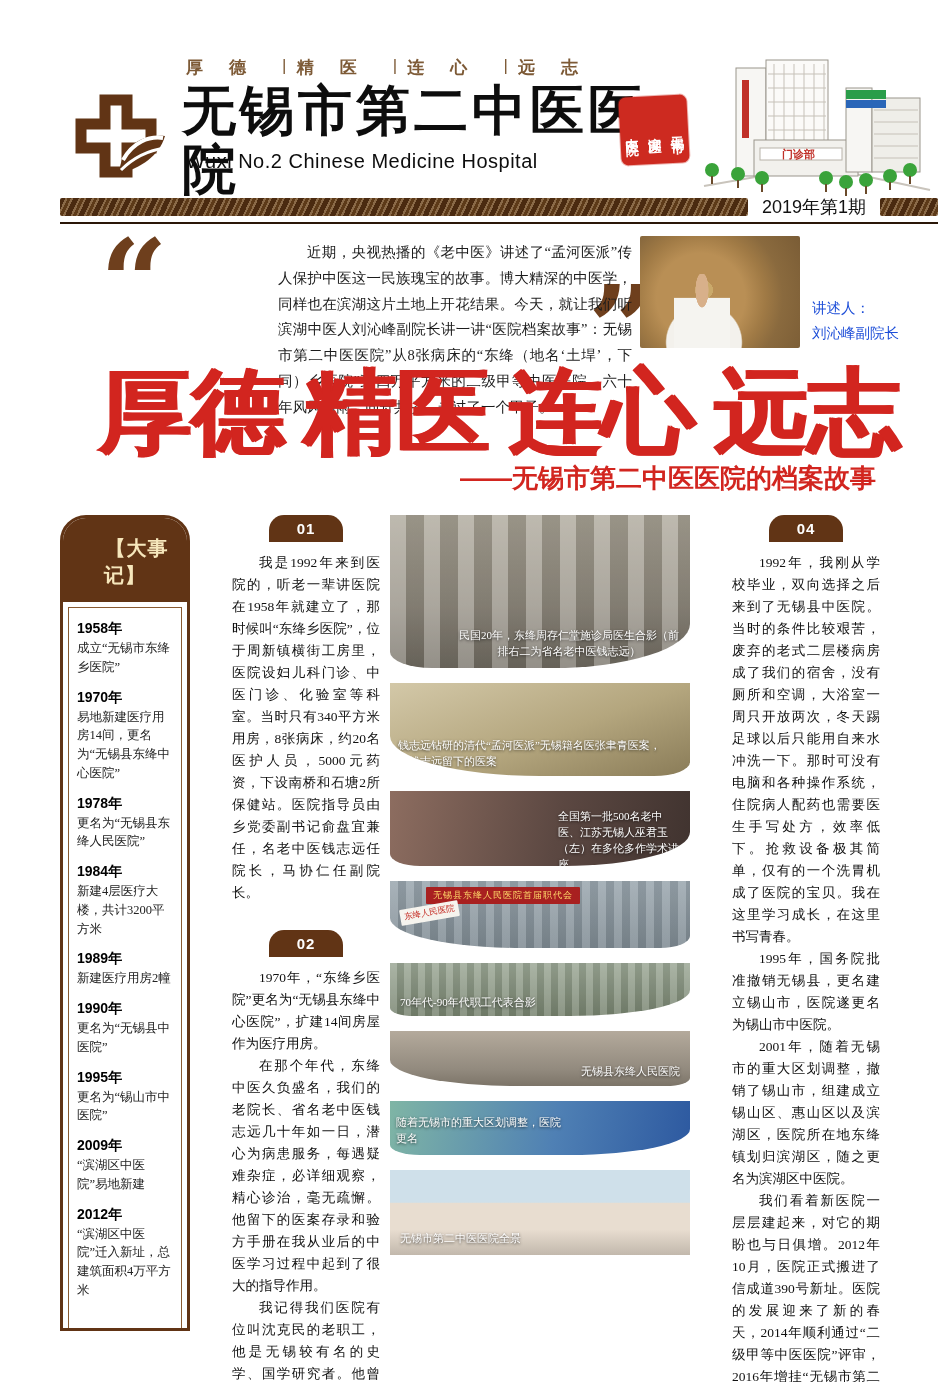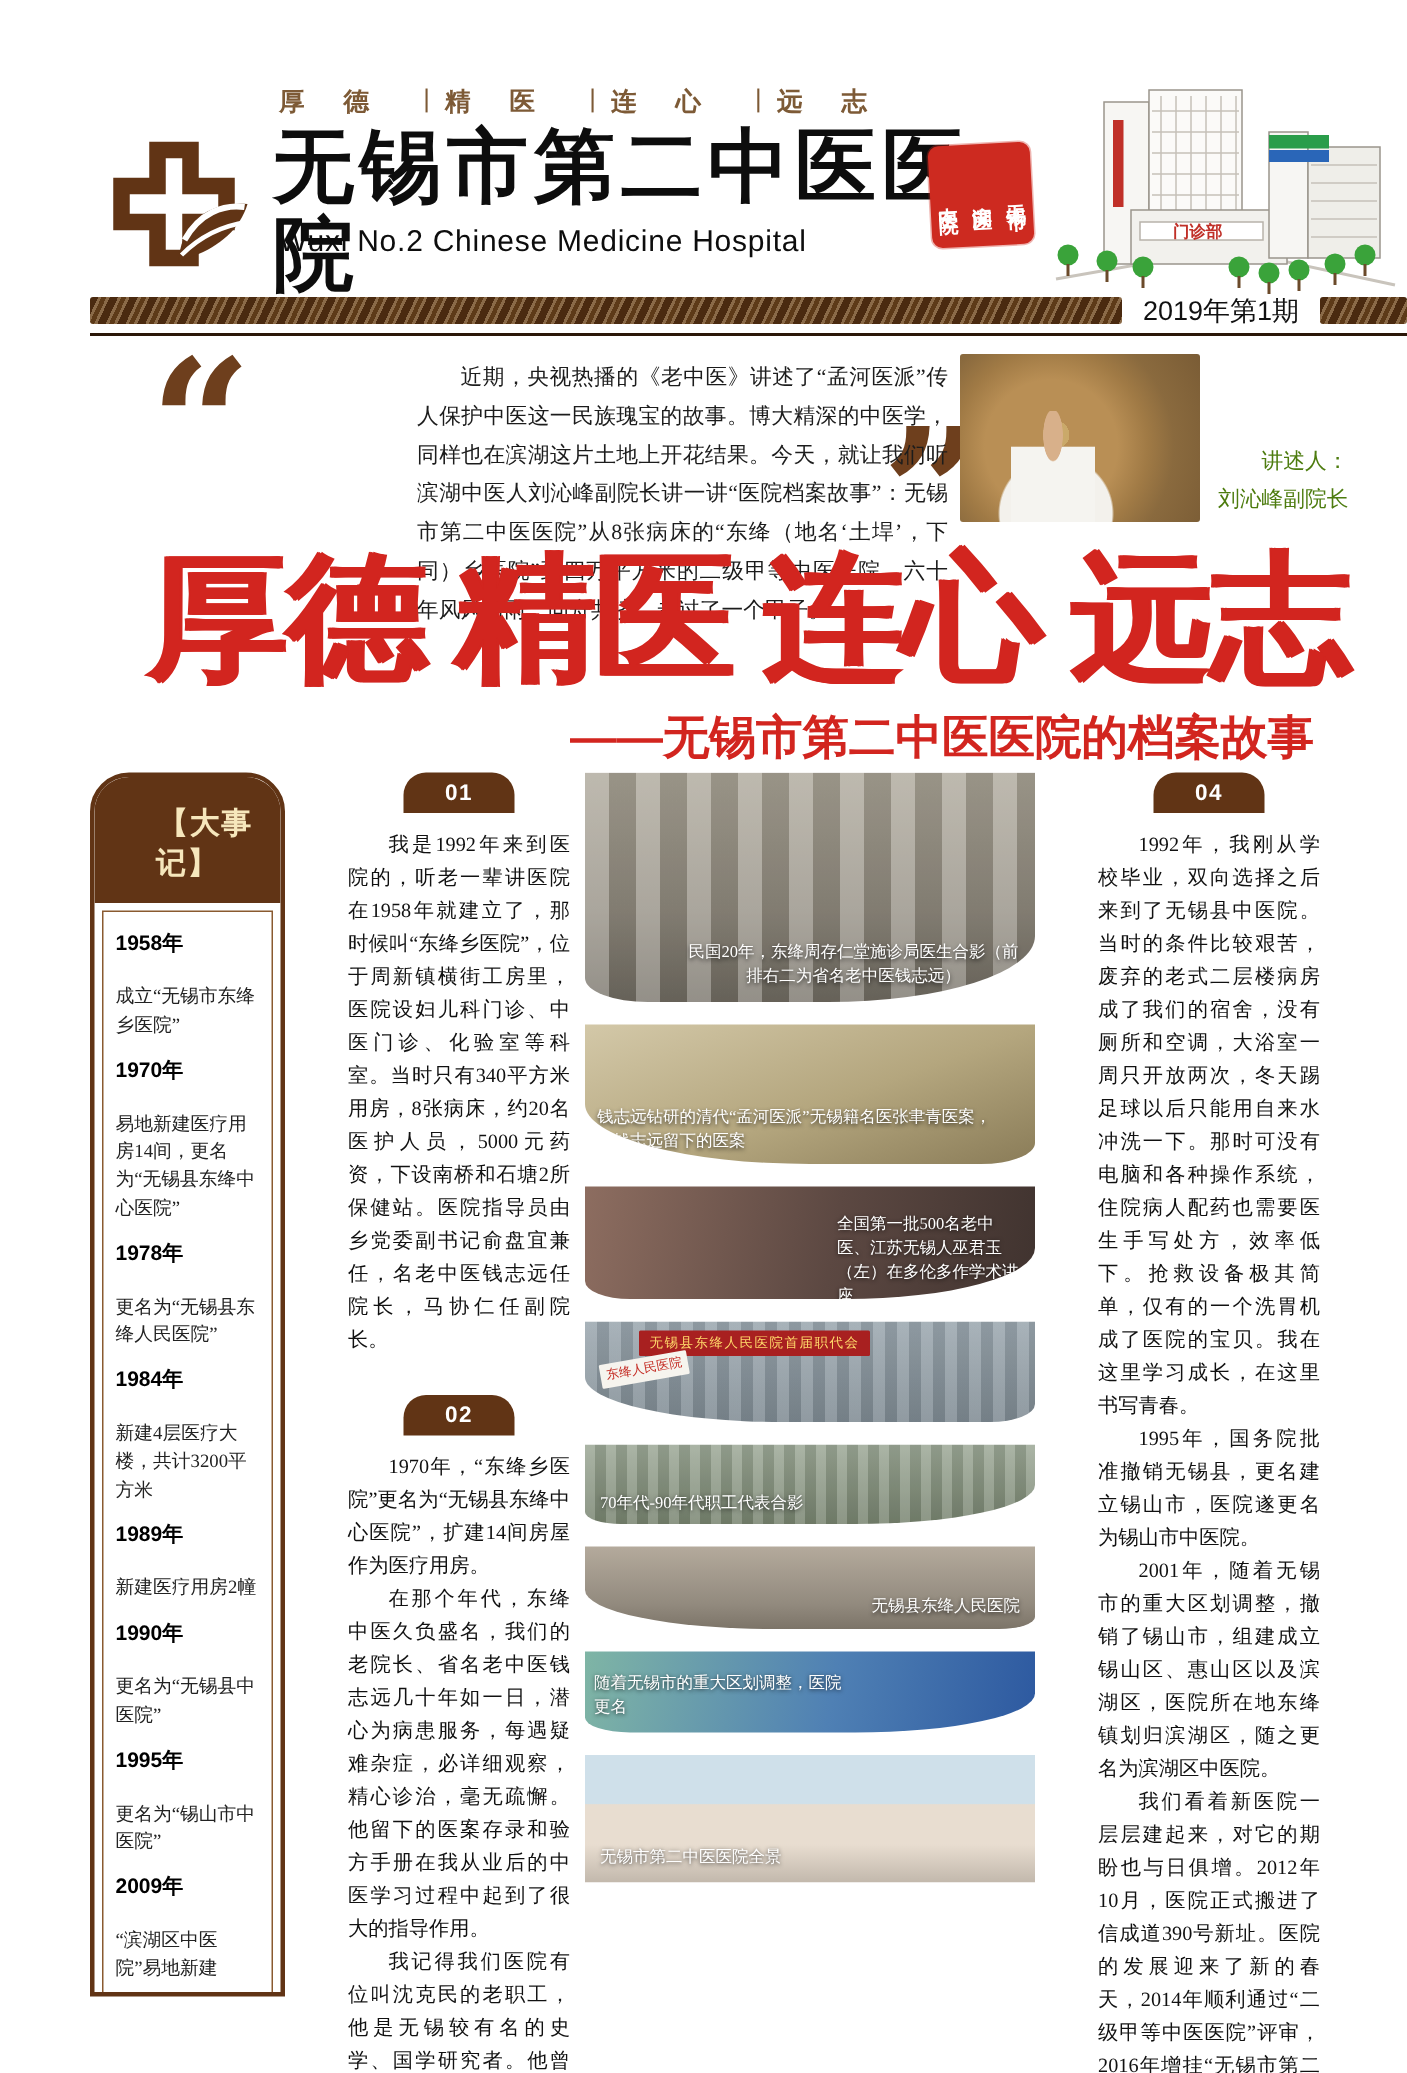--- a/index.html
+++ b/index.html
@@ -36,40 +36,40 @@
               text-align:justify;text-indent:2em;color:#1c1c1c;}
   .speaker-photo{position:absolute;left:640px;top:236px;width:160px;height:112px;border-radius:2px;
       background:
         radial-gradient(circle at 40% 48%, #caa96a 0 8%, transparent 8%),
         radial-gradient(circle at 40% 95%, #f3f1ec 0 26%, transparent 27%),
         radial-gradient(circle at 38% 55%, #b98f55 0 38%, #a07a45 55%, #8a6a3e 70%, #7a5c35 100%);
       overflow:hidden;}
   .speaker-photo::after{content:"";position:absolute;left:34px;top:38px;width:56px;height:90px;
       background:radial-gradient(ellipse at 50% 18%, #d8b08a 0 16%, transparent 17%),
                  linear-gradient(180deg,transparent 26%, #f5f4f0 27%);}
-  .speaker-caption{position:absolute;left:812px;top:296px;font-size:14.5px;line-height:1.75;color:#4d7c0f;text-align:right;}
+  .speaker-caption{position:absolute;left:812px;top:296px;font-size:14.5px;line-height:1.75;color:#1d4ed8;}
   
   .headline{position:absolute;left:98px;top:366px;width:802px;display:flex;justify-content:space-between;
             color:#d2251f;font-size:93px;font-weight:900;line-height:1;
             font-family:"Liberation Sans","DejaVu Sans",sans-serif;
             text-shadow:2px 0 0 currentColor,-1px 0 0 currentColor;}
-  .headline-sub{position:absolute;left:60px;top:471px;width:816px;text-align:right;color:#d2251f;
-            font-size:31px;font-weight:bold;font-family:"Liberation Sans","DejaVu Sans",sans-serif;}
+  .headline-sub{position:absolute;left:60px;top:461px;width:816px;text-align:right;color:#d2251f;
+            font-size:26px;font-weight:bold;font-family:"Liberation Sans","DejaVu Sans",sans-serif;}
   
   .main{position:absolute;left:60px;top:515px;width:820px;display:flex;gap:10px;}
   
   .sidebar{width:130px;flex:none;height:816px;border:3px solid #613415;border-radius:26px 26px 0 0;
            overflow:hidden;background:#fff;box-sizing:border-box;}
   .sidebar-head{background:#613415;padding:17px 0 13px;text-align:center;}
   .sidebar-title{color:#f6e7bc;font-size:20px;font-weight:bold;letter-spacing:1px;
                  font-family:"Liberation Sans","DejaVu Sans",sans-serif;margin-left:24px;}
   .sidebar-body{margin:5px;border:1px solid #8a5a30;padding:12px 8px 8px;height:100%;box-sizing:border-box;}
   .ms{margin-bottom:12px;}
   .ms-year{font-weight:bold;font-size:14px;color:#000;font-family:"Liberation Sans","DejaVu Sans",sans-serif;}
-  .ms-desc{font-size:12.5px;line-height:1.5;color:#222;margin-top:17px;}
+  .ms-desc{font-size:12.5px;line-height:1.5;color:#222;margin-top:1px;}
   
   .col{width:180px;flex:none;}
   .badge{width:74px;height:27px;margin:0 auto 10px;background:#613415;border-radius:15px 15px 0 0;
          color:#fff;font-weight:bold;font-size:15px;display:flex;align-items:center;justify-content:center;
          font-family:"Liberation Sans","DejaVu Sans",sans-serif;letter-spacing:1px;}
   .sec{margin-bottom:26px;margin-left:32px;}
   .sec p{margin:0;font-size:13.5px;line-height:1.63;text-align:justify;text-indent:2em;color:#111;}
   
   .strip{width:300px;flex:none;height:740px;overflow:hidden;display:flex;flex-direction:column;gap:15px;}
   .photo{position:relative;width:100%;overflow:hidden;}

